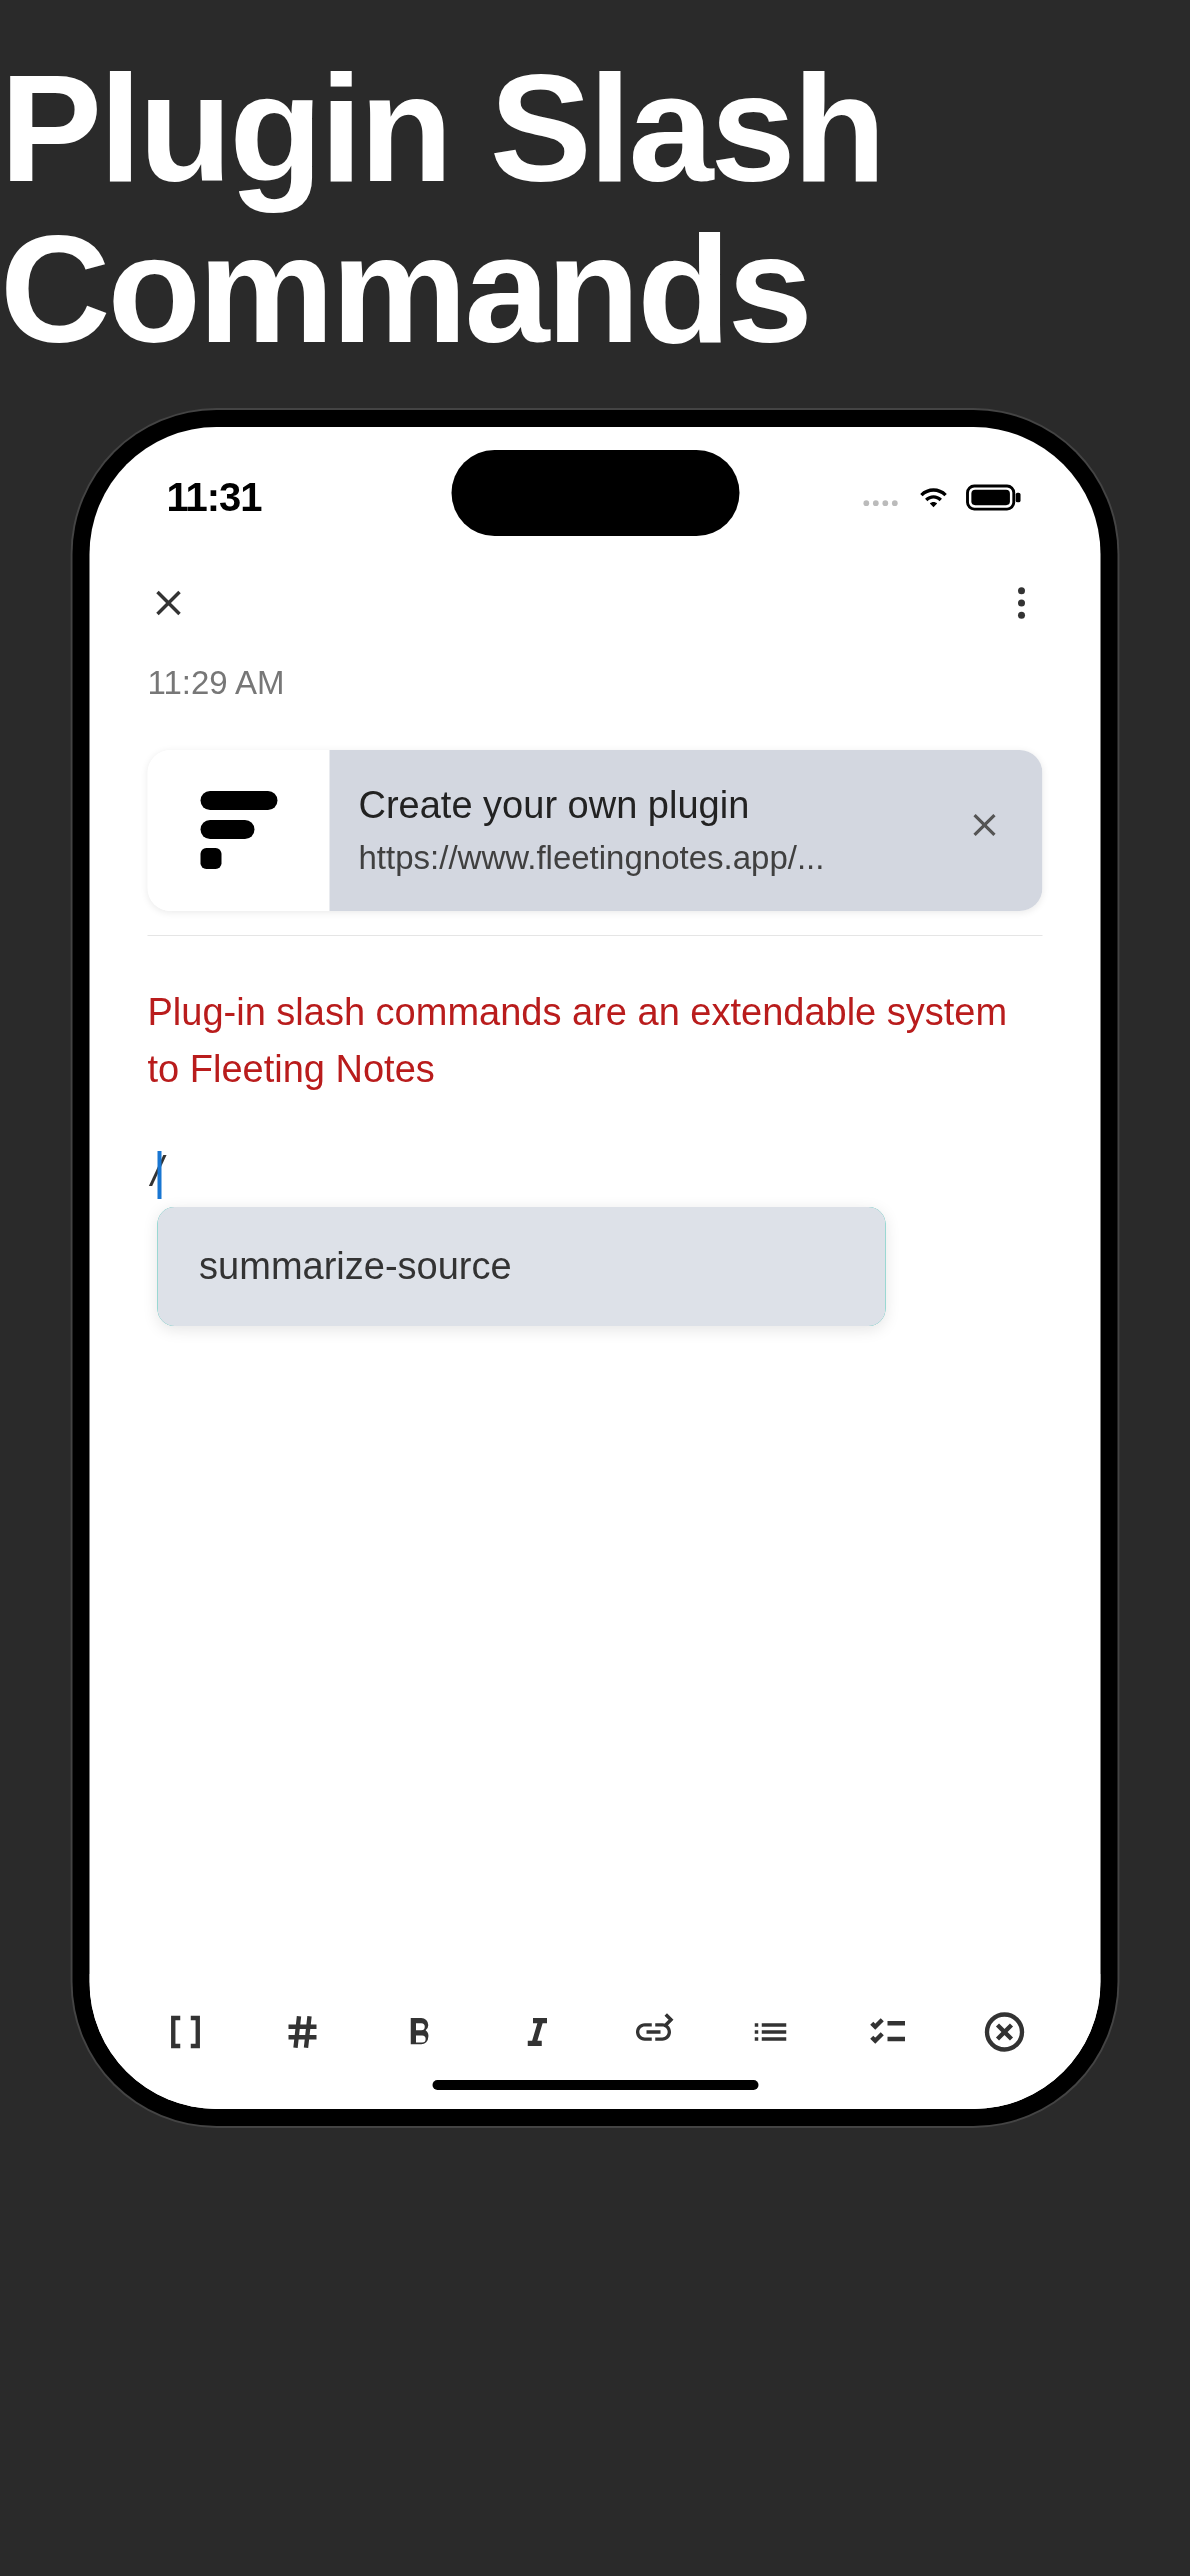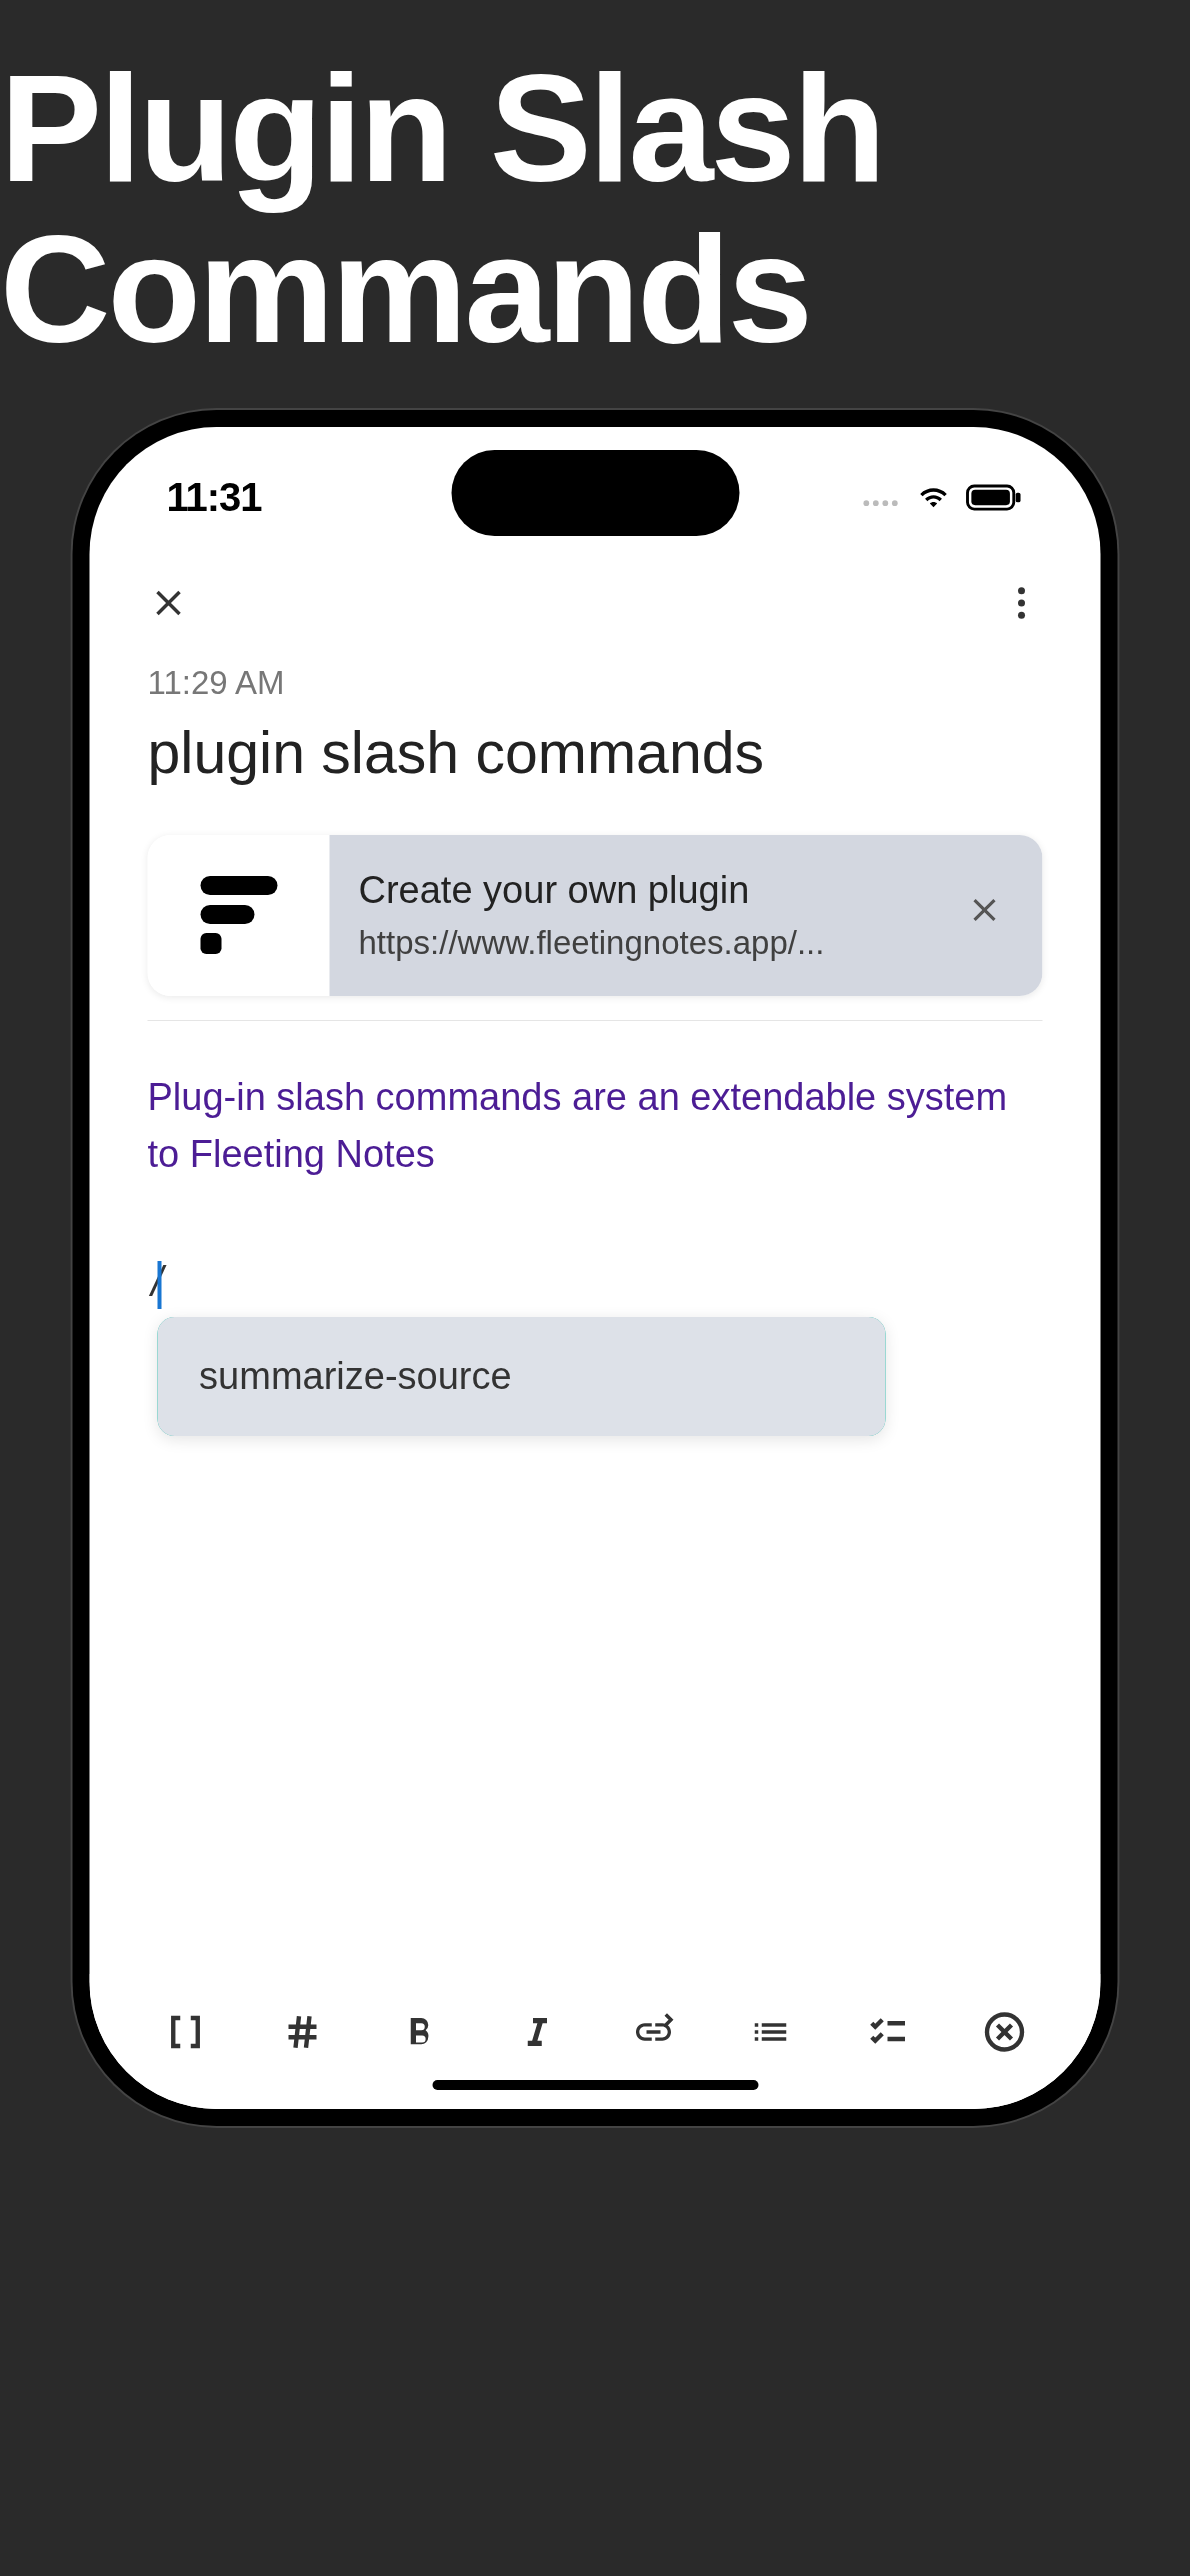--- a/index.html
+++ b/index.html
@@ -168,22 +168,22 @@
     
     .divider {
       height: 1.9px;
       background: #e5e5e5;
       margin-bottom: 48px;
     }
     
     .body-text {
       font-size: 38px;
       line-height: 1.5;
-      color: #4c1d95;
-      margin-bottom: 75px;
+      color: #b91c1c;
+      margin-bottom: 50px;
     }
     
     .slash-input {
       font-size: 42px;
       color: #333;
       margin-bottom: 7.7px;
       font-style: italic;
       position: relative;
       padding-left: 3.8px;
     }
@@ -308,21 +308,20 @@
         <svg width="42" height="42" viewBox="0 0 24 24">
             <circle cx="12" cy="5" r="2" fill="#333"></circle>
             <circle cx="12" cy="12" r="2" fill="#333"></circle>
             <circle cx="12" cy="19" r="2" fill="#333"></circle>
           </svg>
       </div>
     </div>
 
     <div class="content">
       <div class="timestamp">11:29 AM</div>
-      <div class="note-title">plugin slash commands</div>
 
       <div class="plugin-card">
         <div class="plugin-card-icon">
           <div style="display:flex;flex-direction:column;align-items:flex-start;gap:9.6px;">
             <div class="logo-bar"></div>
             <div class="logo-bar med"></div>
             <div class="logo-bar small"></div>
           </div>
         </div>
         <div class="plugin-card-body">

